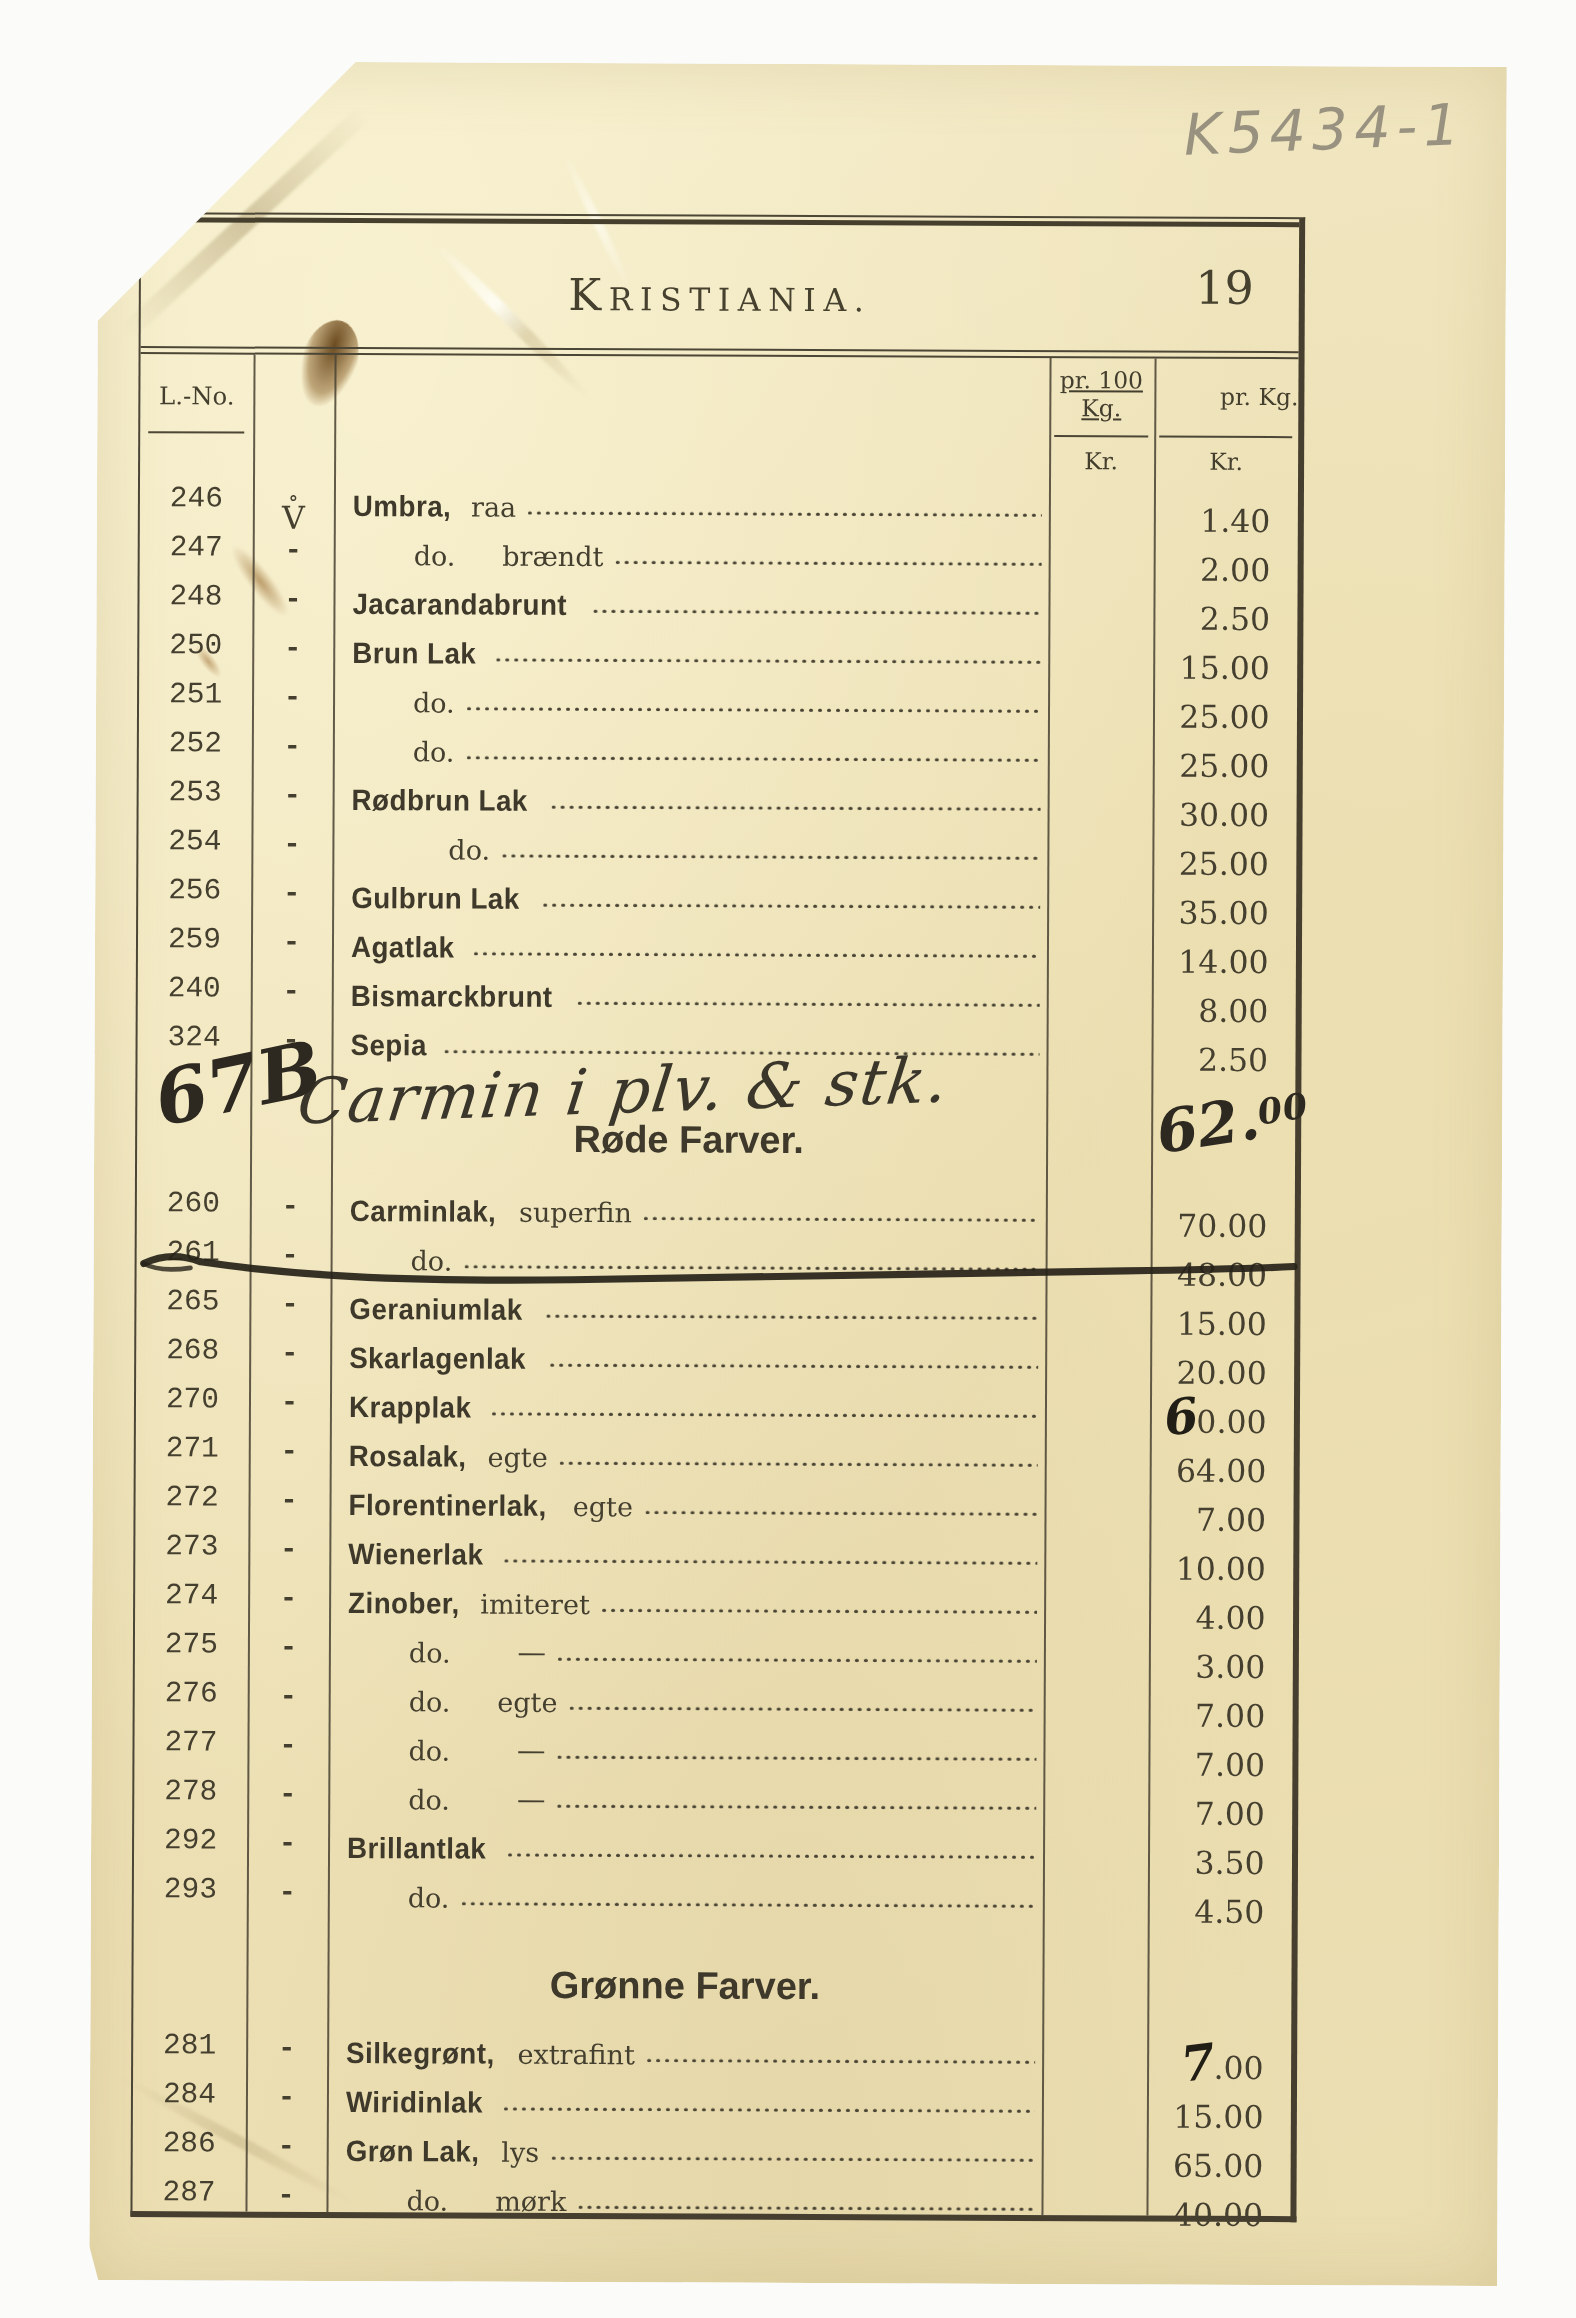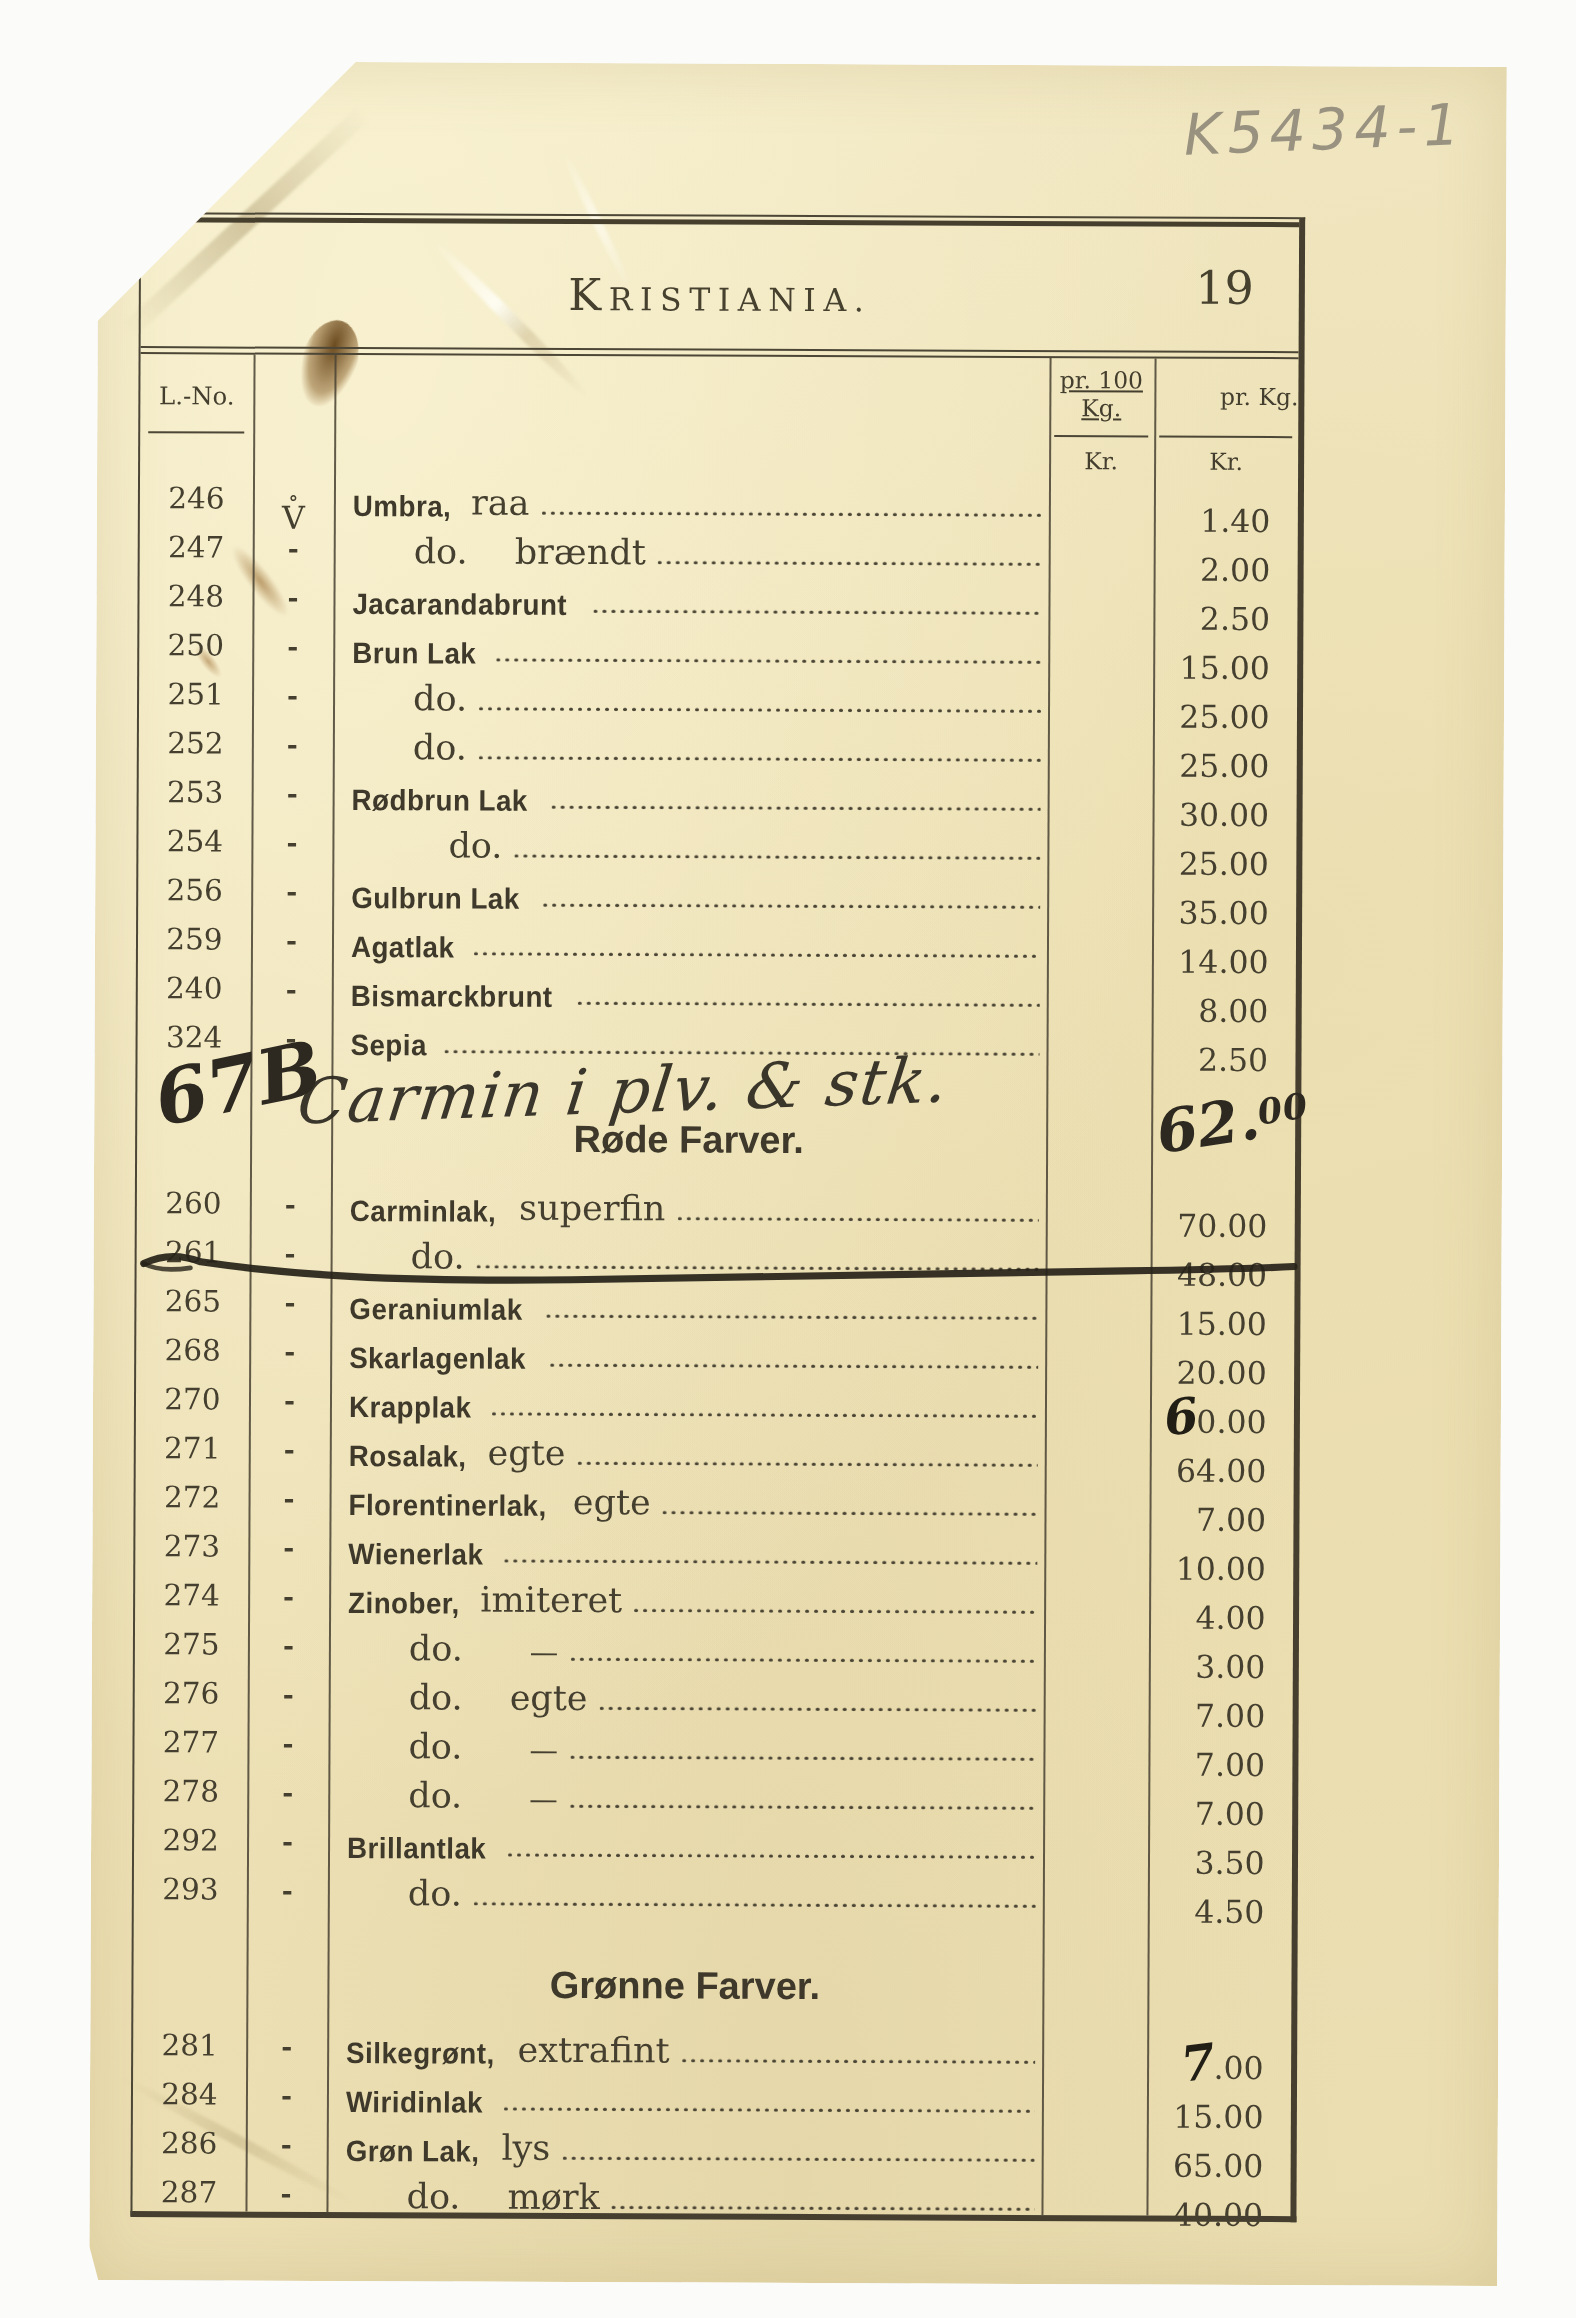--- a/index.html
+++ b/index.html
@@ -51,34 +51,34 @@
   .lno-h{position:absolute;left:0;top:26.4px;width:113px;text-align:center;font-size:24.4px;}
   .lno-rule{position:absolute;left:8.1px;top:77px;width:96px;height:2px;background:#4c4636;}
   .p100-h{position:absolute;left:909px;top:9.1px;width:104px;text-align:center;font-size:23.4px;line-height:1.18;text-decoration:underline;}
   .pkg-h{position:absolute;left:1014px;top:23.4px;width:144px;text-align:right;font-size:23.4px;}
   .p100-rule{position:absolute;left:914px;top:77px;width:94px;height:2px;background:#4c4636;}
   .pkg-rule{position:absolute;left:1019px;top:77px;width:133px;height:2px;background:#4c4636;}
   .kr1{position:absolute;left:909px;top:89px;width:104px;text-align:center;font-size:23.4px;}
   .kr2{position:absolute;left:1014px;top:89px;width:144px;text-align:center;font-size:23.4px;}
   
   .row{position:relative;height:49px;}
-  .c-no{position:absolute;left:0;top:6.1px;width:113px;text-align:center;font-size:29.5px;color:#453f2f;}
+  .c-no{position:absolute;left:0;top:6.1px;width:113px;text-align:center;font-size:29.5px;color:#453f2f;font-family:Liberation Mono, monospace;}
   .c-sym{position:absolute;left:113px;top:8.1px;width:81px;text-align:center;
          font-size:26.4px;font-weight:bold;color:#453f2f;}
   .vsym{display:inline-flex;flex-direction:column;align-items:center;line-height:.62;}
   .vsym .ring{font-size:18.3px;}
   .vsym .letter{font-size:31.5px;font-weight:normal;}
   .c-main{position:absolute;left:194px;top:5.1px;width:715px;height:39px;box-sizing:border-box;
           padding-left:19.3px;display:flex;align-items:flex-end;}
   .ind1 .c-main{padding-left:80px;}
   .ind2 .c-main{padding-left:116px;}
   .nm-bold{display:inline-block;transform:scaleX(.94);transform-origin:0 100%;
     font-family:"Liberation Sans",sans-serif;font-weight:700;font-size:29.5px;
     letter-spacing:0.5px;color:#3e392a;white-space:pre;line-height:1;}
-  .nm-sub{font-size:35px;white-space:pre;line-height:1;margin-left:13.2px;color:#453f2f;}
+  .nm-sub{font-size:27px;white-space:pre;line-height:1;margin-left:13.2px;color:#453f2f;}
   .nm-sub:first-child{margin-left:0;}
   .nm-sub2{margin-left:47px;}
   .nm-dash{font-size:28.4px;line-height:1;margin-left:67px;color:#453f2f;}
   .dots{flex:1 1 auto;height:4.6px;margin:0 7.1px 6.1px 12.2px;
     background-image:radial-gradient(circle at 2px 2.3px,#4b4535 1.6px,rgba(75,69,53,0) 2px);
     background-size:9px 4.6px;background-repeat:repeat-x;}
   .c-price{position:absolute;left:1014px;top:22.4px;width:144px;box-sizing:border-box;
     text-align:right;padding-right:27.4px;font-size:31.5px;color:#453f2f;white-space:nowrap;}
   .hand-digit{display:inline-block;font-style:italic;font-weight:bold;font-size:49px;
     color:#211e15;transform:rotate(-7deg) translateY(1px);margin-right:-2px;line-height:0;}

